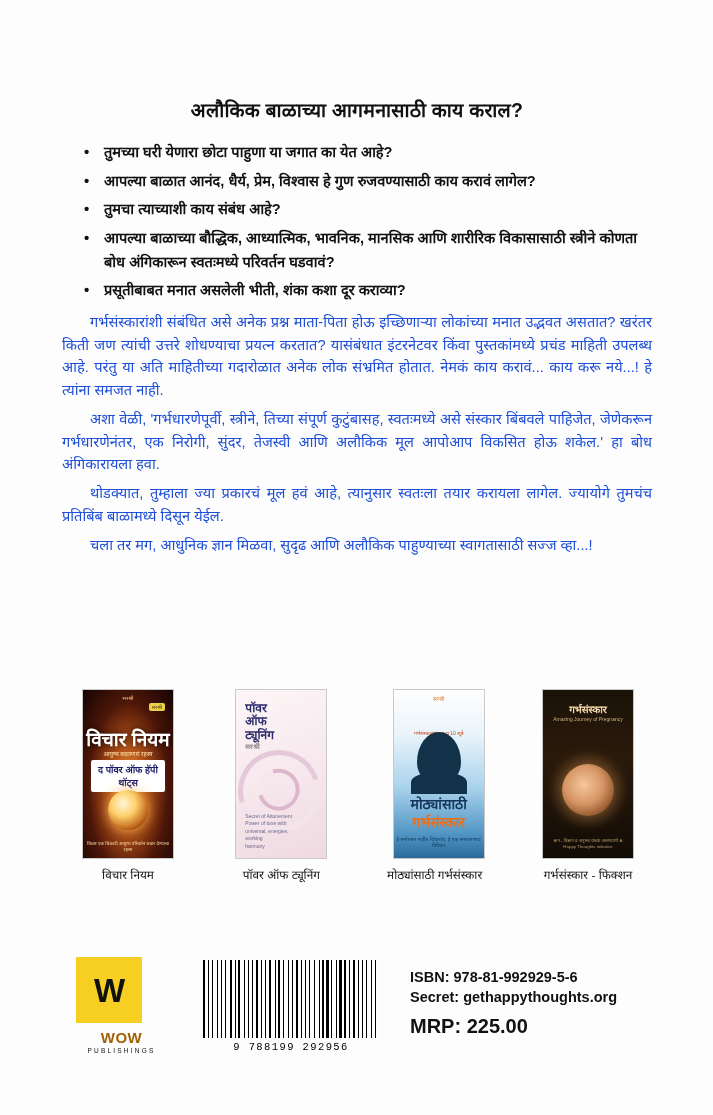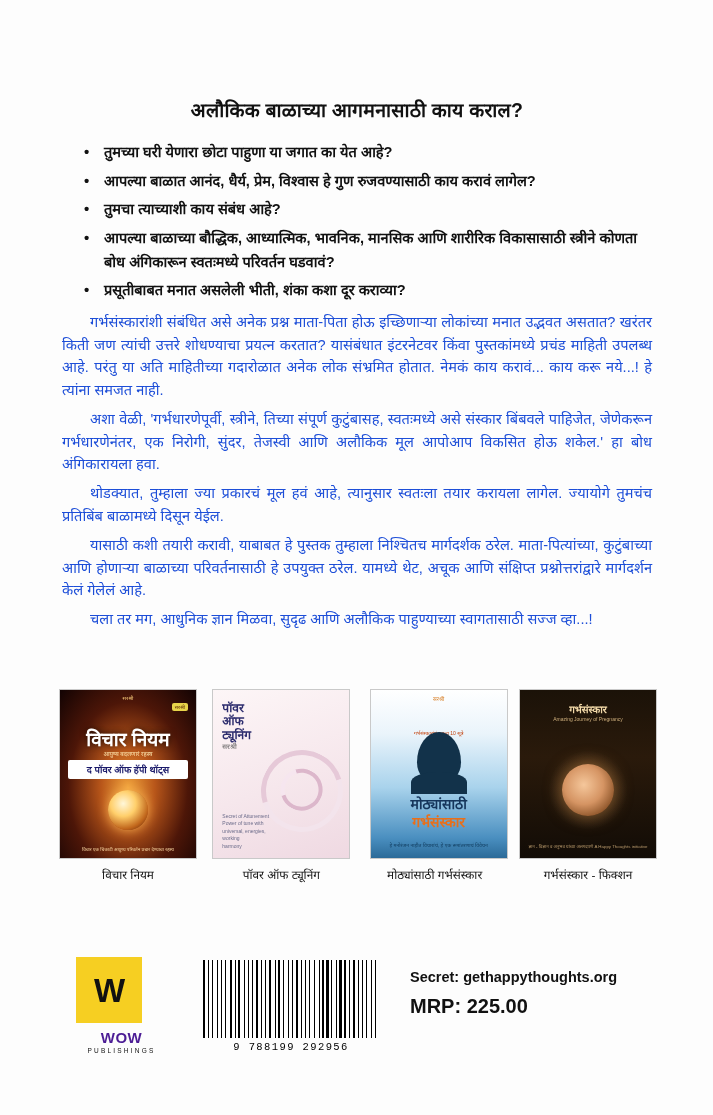--- a/index.html
+++ b/index.html
@@ -77,21 +77,21 @@
     display: flex;
     justify-content: space-between;
   }
   .book {
     width: 132px;
     display: flex;
     flex-direction: column;
     align-items: center;
   }
   .cover {
-    width: 138px;
+    width: 92px;
     height: 170px;
     border: 1px solid #c9c9c9;
     position: relative;
     overflow: hidden;
     box-sizing: border-box;
   }
   .book-caption {
     margin-top: 9px;
     font-size: 11.8px;
     text-align: center;
@@ -256,21 +256,21 @@
     font-size: 33px;
     line-height: 1;
     letter-spacing: -1px;
   }
   .logo-name {
     margin-top: 6px;
     text-align: center;
     font-weight: bold;
     font-size: 15px;
     letter-spacing: 0.5px;
-    color: #4c1d95;
+    color: #a16207;
     margin-left: 14px;
   }
   .logo-sub {
     text-align: center;
     font-size: 6.5px;
     letter-spacing: 2.2px;
     color: #111;
     margin-top: 1px;
     margin-left: 14px;
   }
@@ -329,21 +329,20 @@
       <li>तुमच्या घरी येणारा छोटा पाहुणा या जगात का येत आहे?</li>
       <li>आपल्या बाळात आनंद, धैर्य, प्रेम, विश्वास हे गुण रुजवण्यासाठी काय करावं लागेल?</li>
       <li>तुमचा त्याच्याशी काय संबंध आहे?</li>
       <li>आपल्या बाळाच्या बौद्धिक, आध्यात्मिक, भावनिक, मानसिक आणि शारीरिक विकासासाठी स्त्रीने कोणता बोध अंगिकारून स्वतःमध्ये परिवर्तन घडवावं?</li>
       <li>प्रसूतीबाबत मनात असलेली भीती, शंका कशा दूर कराव्या?</li>
     </ul>
 
     <p class="para">गर्भसंस्कारांशी संबंधित असे अनेक प्रश्न माता-पिता होऊ इच्छिणाऱ्या लोकांच्या मनात उद्भवत असतात? खरंतर किती जण त्यांची उत्तरे शोधण्याचा प्रयत्न करतात? यासंबंधात इंटरनेटवर किंवा पुस्तकांमध्ये प्रचंड माहिती उपलब्ध आहे. परंतु या अति माहितीच्या गदारोळात अनेक लोक संभ्रमित होतात. नेमकं काय करावं... काय करू नये...! हे त्यांना समजत नाही.</p>
     <p class="para">अशा वेळी, 'गर्भधारणेपूर्वी, स्त्रीने, तिच्या संपूर्ण कुटुंबासह, स्वतःमध्ये असे संस्कार बिंबवले पाहिजेत, जेणेकरून गर्भधारणेनंतर, एक निरोगी, सुंदर, तेजस्वी आणि अलौकिक मूल आपोआप विकसित होऊ शकेल.' हा बोध अंगिकारायला हवा.</p>
     <p class="para">थोडक्यात, तुम्हाला ज्या प्रकारचं मूल हवं आहे, त्यानुसार स्वतःला तयार करायला लागेल. ज्यायोगे तुमचंच प्रतिबिंब बाळामध्ये दिसून येईल.</p>
-    <p class="para">यासाठी कशी तयारी करावी, याबाबत हे पुस्तक तुम्हाला निश्चितच मार्गदर्शक ठरेल. माता-पित्यांच्या, कुटुंबाच्या आणि होणाऱ्या बाळाच्या परिवर्तनासाठी हे उपयुक्त ठरेल. यामध्ये थेट, अचूक आणि संक्षिप्त प्रश्नोत्तरांद्वारे मार्गदर्शन केलं गेलेलं आहे.</p>
     <p class="para last">चला तर मग, आधुनिक ज्ञान मिळवा, सुदृढ आणि अलौकिक पाहुण्याच्या स्वागतासाठी सज्ज व्हा...!</p>
   </div>
 
   <div class="books">
 
     <div class="book">
       <div class="cover cover1">
         <div class="c1-top">सरश्री</div>
         <div class="c1-badge">सरश्री</div>
         <div class="c1-title">विचार नियम</div>
@@ -486,19 +485,20 @@
           <i style="width:3px;background:transparent;"></i>
           <i style="width:1px;"></i>
           <i style="width:2px;background:transparent;"></i>
           <i style="width:1px;"></i>
           <i style="width:1px;background:transparent;"></i>
         </div>
       <div class="barcode-num">9 788199 292956</div>
     </div>
 
     <div class="isbn-box">
+      <div class="isbn-line">ISBN: 978-81-992929-5-6</div>
       <div class="isbn-line">Secret: gethappythoughts.org</div>
       <div class="mrp-line">MRP: 225.00</div>
     </div>
 
   </div>
 
 </div>
 
 </body></html>

